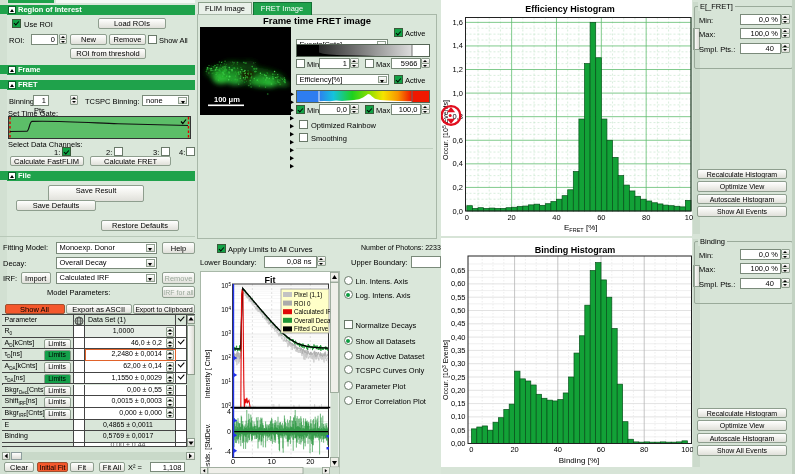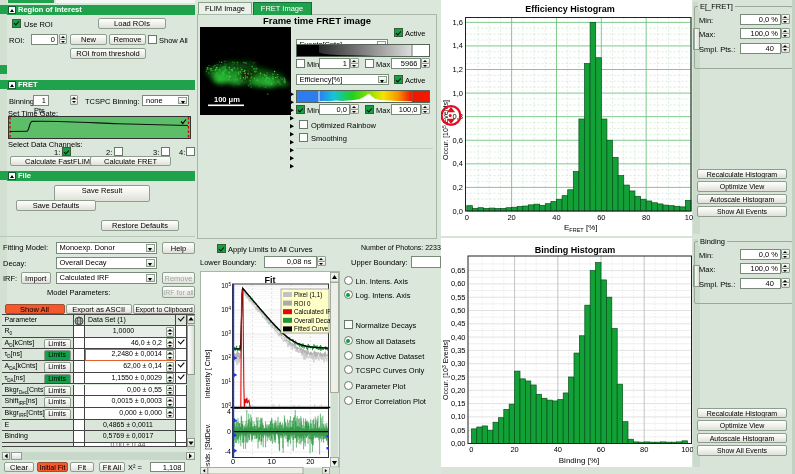--- a/index.html
+++ b/index.html
@@ -66,20 +66,21 @@
 <div class="inp" style="left:31px;top:34px;width:27px;height:11px;line-height:10px;">0</div>
 <div class="spin" style="left:58.5px;top:34px;">
       <div></div>
       <div></div>
     </div>
 <div class="btn" style="left:70px;top:34px;width:37px;height:11px;line-height:10px;">New</div>
 <div class="btn" style="left:109px;top:34px;width:37px;height:11px;line-height:10px;">Remove</div>
 <div class="cb" style="left:148px;top:35px;"></div>
 <div class="lbl" style="left:159px;top:36px;">Show All</div>
 <div class="btn" style="left:70px;top:48px;width:76px;height:10.5px;line-height:9.5px;">ROI from threshold</div>
+<div class="hdr" style="top:65px;">Frame<span class="hdrbox"></span></div>
 <div class="hdr" style="top:80px;">FRET<span class="hdrbox"></span></div>
 <div class="lbl" style="left:9px;top:96.5px;">Binning:</div>
 <div class="inp" style="left:33px;top:94.5px;width:16px;height:11px;line-height:10px;">1 Pts&nbsp;</div>
 <div class="spin" style="left:69.5px;top:94.5px;">
       <div></div>
       <div></div>
     </div>
 <div class="lbl" style="left:85px;top:96.5px;">TCSPC Binning:</div>
 <div class="drop" style="left:142px;top:94.5px;width:47px;height:11px;line-height:9.5px;">none<span class="droparr"></span></div>
 <div class="lbl" style="left:8px;top:108.5px;">Set Time Gate:</div>
@@ -92,24 +93,24 @@
 </svg>
 <div class="lbl" style="left:8px;top:140px;">Select Data Channels:</div>
 <div class="lbl" style="left:54px;top:148px;">1:</div>
 <div class="cb on" style="left:62px;top:147px;"></div>
 <div class="lbl" style="left:106px;top:148px;">2:</div>
 <div class="cb" style="left:114px;top:147px;"></div>
 <div class="lbl" style="left:153px;top:148px;">3:</div>
 <div class="cb" style="left:161px;top:147px;"></div>
 <div class="lbl" style="left:179px;top:148px;">4:</div>
 <div class="cb" style="left:186px;top:147px;"></div>
-<div class="btn" style="left:9.5px;top:155.5px;width:96px;height:10.5px;line-height:9.5px;">Calculate FastFLIM</div>
+<div class="btn" style="left:9.5px;top:155.5px;width:74px;height:10.5px;line-height:9.5px;">Calculate FastFLIM</div>
 <div class="btn" style="left:90px;top:155.5px;width:81px;height:10.5px;line-height:9.5px;">Calculate FRET</div>
 <div class="hdr" style="top:171px;">File<span class="hdrbox"></span></div>
-<div class="btn" style="left:54px;top:185px;width:96px;height:17px;line-height:9.5px;">Save Result</div>
+<div class="btn" style="left:48px;top:185px;width:96px;height:17px;line-height:9.5px;">Save Result</div>
 <div class="btn" style="left:16px;top:200px;width:80px;height:10.5px;line-height:9.5px;">Save Defaults</div>
 <div class="btn" style="left:101px;top:200px;width:78px;height:10.5px;line-height:9.5px;margin-top:20px;">Restore Defaults</div>
 <div class="abs" style="left:0;top:236px;width:195px;height:1px;background:#b8c8b8;"></div>
 
 <div class="abs" style="left:195px;top:0;width:246px;height:240px;background:#DAE7DA;"></div>
 <div class="abs" style="left:196.5px;top:13.5px;width:240px;height:225px;border:1px solid #A8B8A8;box-sizing:border-box;"></div>
 <div class="abs" style="left:198px;top:2px;width:54px;height:12px;background:#E9F1E9;border:1px solid #8AA08A;border-bottom:none;box-sizing:border-box;font-size:7.5px;text-align:center;line-height:12px;">FLIM Image</div>
 <div class="abs" style="left:252.5px;top:1.5px;width:59px;height:13px;background:#1FA24B;border:1px solid #127034;border-bottom:none;box-sizing:border-box;font-size:7.5px;color:#fff;text-align:center;line-height:12px;">FRET Image</div>
 <div class="abs" style="left:197px;top:15px;width:240px;height:11px;text-align:center;font-weight:bold;font-size:9.5px;">Frame time FRET image</div>
 

